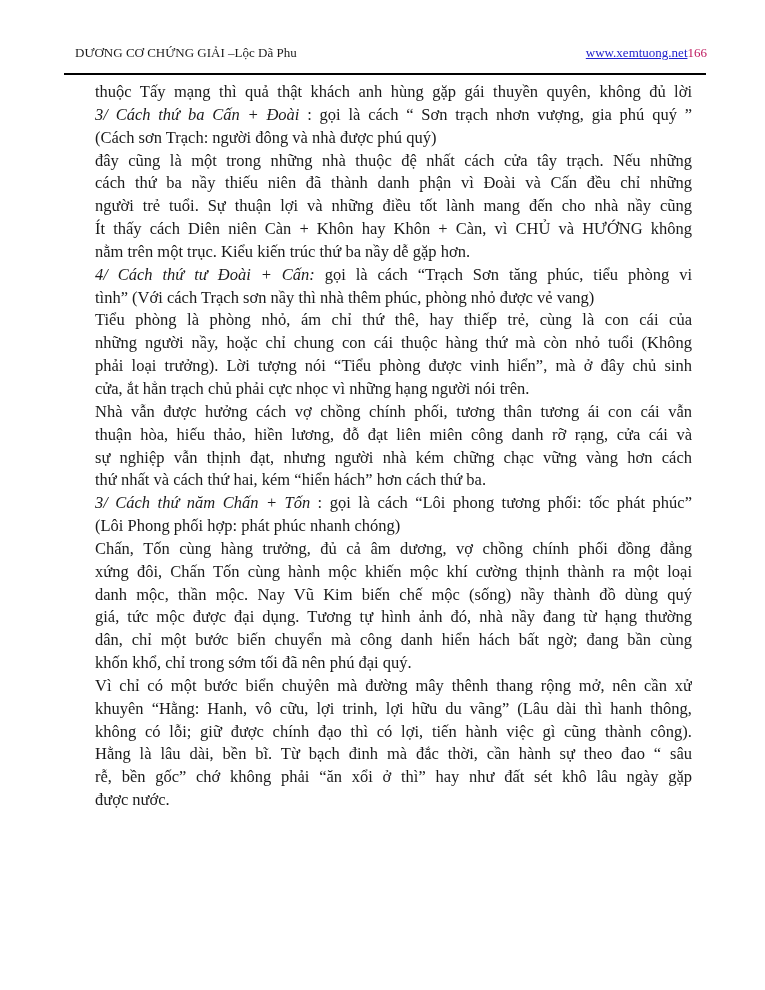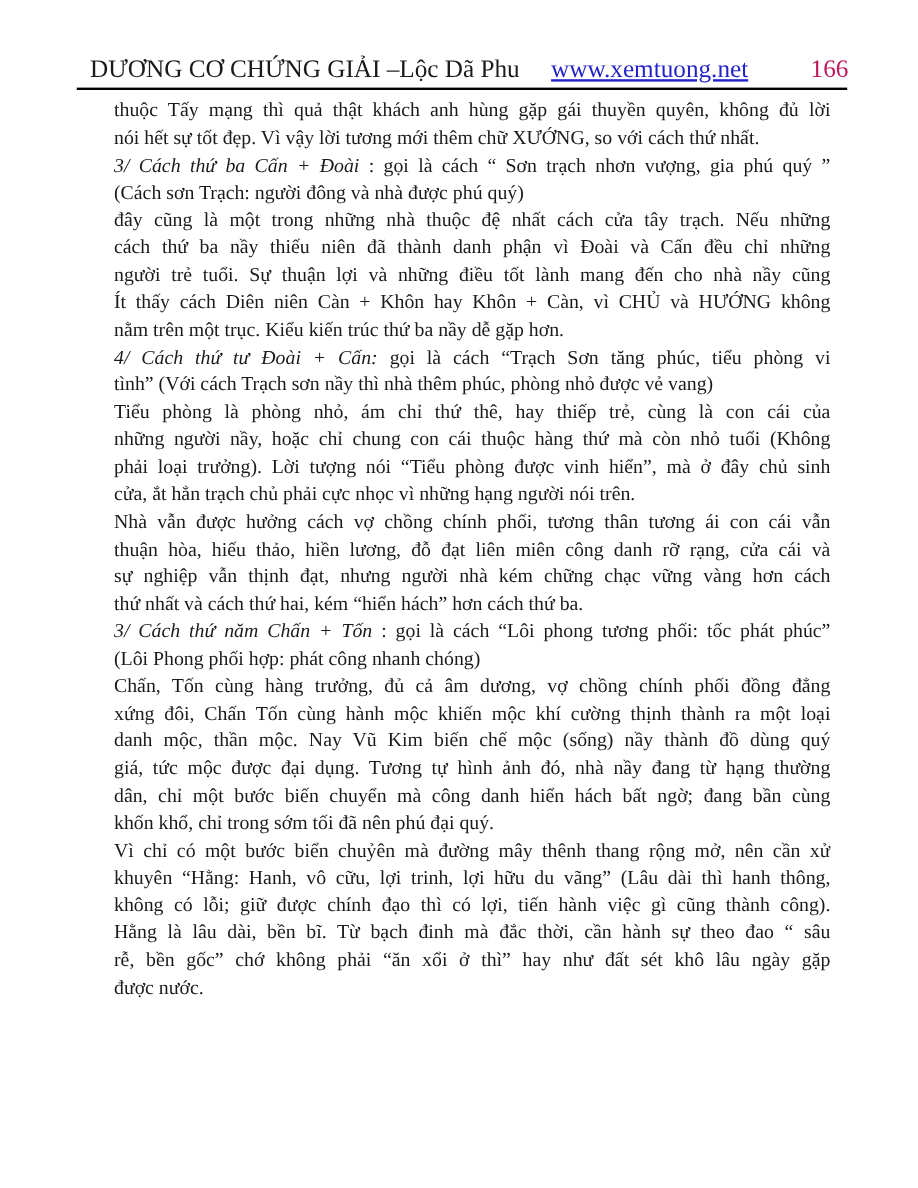--- a/index.html
+++ b/index.html
@@ -13,28 +13,27 @@
     overflow: hidden;
   }
   .header {
     position: absolute;
     top: 45px;
     left: 75px;
     right: 58px;
     display: flex;
     justify-content: space-between;
     align-items: flex-start;
-    font-size: 21px;
+    font-size: 13px;
     white-space: nowrap;
     font-family: Liberation Serif, serif;
   }
   .header-right {
     display: flex;
     align-items: baseline;
-    gap: 52px;
   }
   .site-link {
     color: #2222cc;
     text-decoration: underline;
     cursor: pointer;
   }
   .page-number { color: #be185d; }
   .rule {
     position: absolute;
     top: 73px;
@@ -68,40 +67,39 @@
   <div class="header">
     <span class="header-title">DƯƠNG CƠ CHỨNG GIẢI –Lộc Dã Phu</span>
     <span class="header-right">
       <a class="site-link">www.xemtuong.net</a>
       <span class="page-number">166</span>
     </span>
   </div>
   <div class="rule"></div>
   <div class="body-text">
       <div class="line just"><span>thuộc Tấy mạng thì quả thật khách anh hùng gặp gái thuyền quyên, không đủ lời</span></div>
-      <div class="line"><span>nói hết sự tốt đẹp. Vì vậy lời tương mới thêm chữ XƯỚNG, so với cách thứ nhất.</span></div>
       <div class="line just"><span class="it">3/ Cách thứ ba Cấn + Đoài</span><span> : gọi là cách “ Sơn trạch nhơn vượng, gia phú quý ”</span></div>
       <div class="line"><span>(Cách sơn Trạch: người đông và nhà được phú quý)</span></div>
       <div class="line just"><span>đây cũng là một trong những nhà thuộc đệ nhất cách cửa tây trạch. Nếu những</span></div>
       <div class="line just"><span>cách thứ ba nầy thiếu niên đã thành danh phận vì Đoài và Cấn đều chỉ những</span></div>
       <div class="line just"><span>người trẻ tuổi. Sự thuận lợi và những điều tốt lành mang đến cho nhà nầy cũng</span></div>
       <div class="line just"><span>Ít thấy cách Diên niên Càn + Khôn hay Khôn + Càn, vì CHỦ và HƯỚNG không</span></div>
       <div class="line"><span>nằm trên một trục. Kiểu kiến trúc thứ ba nầy dễ gặp hơn.</span></div>
       <div class="line just"><span class="it">4/ Cách thứ tư Đoài + Cấn:</span><span> gọi là cách “Trạch Sơn tăng phúc, tiểu phòng vi</span></div>
       <div class="line"><span>tình” (Với cách Trạch sơn nầy thì nhà thêm phúc, phòng nhỏ được vẻ vang)</span></div>
       <div class="line just"><span>Tiểu phòng là phòng nhỏ, ám chỉ thứ thê, hay thiếp trẻ, cùng là con cái của</span></div>
       <div class="line just"><span>những người nầy, hoặc chỉ chung con cái thuộc hàng thứ mà còn nhỏ tuổi (Không</span></div>
       <div class="line just"><span>phải loại trưởng). Lời tượng nói “Tiểu phòng được vinh hiển”, mà ở đây chủ sinh</span></div>
       <div class="line"><span>cửa, ắt hẳn trạch chủ phải cực nhọc vì những hạng người nói trên.</span></div>
       <div class="line just"><span>Nhà vẫn được hưởng cách vợ chồng chính phối, tương thân tương ái con cái vẫn</span></div>
       <div class="line just"><span>thuận hòa, hiếu thảo, hiền lương, đỗ đạt liên miên công danh rỡ rạng, cửa cái và</span></div>
       <div class="line just"><span>sự nghiệp vẫn thịnh đạt, nhưng người nhà kém chững chạc vững vàng hơn cách</span></div>
       <div class="line"><span>thứ nhất và cách thứ hai, kém “hiển hách” hơn cách thứ ba.</span></div>
       <div class="line just"><span class="it">3/ Cách thứ năm Chấn + Tốn</span><span> : gọi là cách “Lôi phong tương phối: tốc phát phúc”</span></div>
-      <div class="line"><span>(Lôi Phong phối hợp: phát công nhanh chóng)</span></div>
+      <div class="line"><span>(Lôi Phong phối hợp: phát phúc nhanh chóng)</span></div>
       <div class="line just"><span>Chấn, Tốn cùng hàng trưởng, đủ cả âm dương, vợ chồng chính phối đồng đẳng</span></div>
       <div class="line just"><span>xứng đôi, Chấn Tốn cùng hành mộc khiến mộc khí cường thịnh thành ra một loại</span></div>
       <div class="line just"><span>danh mộc, thần mộc. Nay Vũ Kim biến chế mộc (sống) nầy thành đồ dùng quý</span></div>
       <div class="line just"><span>giá, tức mộc được đại dụng. Tương tự hình ảnh đó, nhà nầy đang từ hạng thường</span></div>
       <div class="line just"><span>dân, chỉ một bước biến chuyển mà công danh hiển hách bất ngờ; đang bần cùng</span></div>
       <div class="line"><span>khốn khổ, chỉ trong sớm tối đã nên phú đại quý.</span></div>
       <div class="line just"><span>Vì chỉ có một bước biển chuỷên mà đường mây thênh thang rộng mở, nên cần xử</span></div>
       <div class="line just"><span>khuyên “Hằng: Hanh, vô cữu, lợi trinh, lợi hữu du vãng” (Lâu dài thì hanh thông,</span></div>
       <div class="line just"><span>không có lỗi; giữ được chính đạo thì có lợi, tiến hành việc gì cũng thành công).</span></div>
       <div class="line just"><span>Hằng là lâu dài, bền bĩ. Từ bạch đinh mà đắc thời, cần hành sự theo đao “ sâu</span></div>

